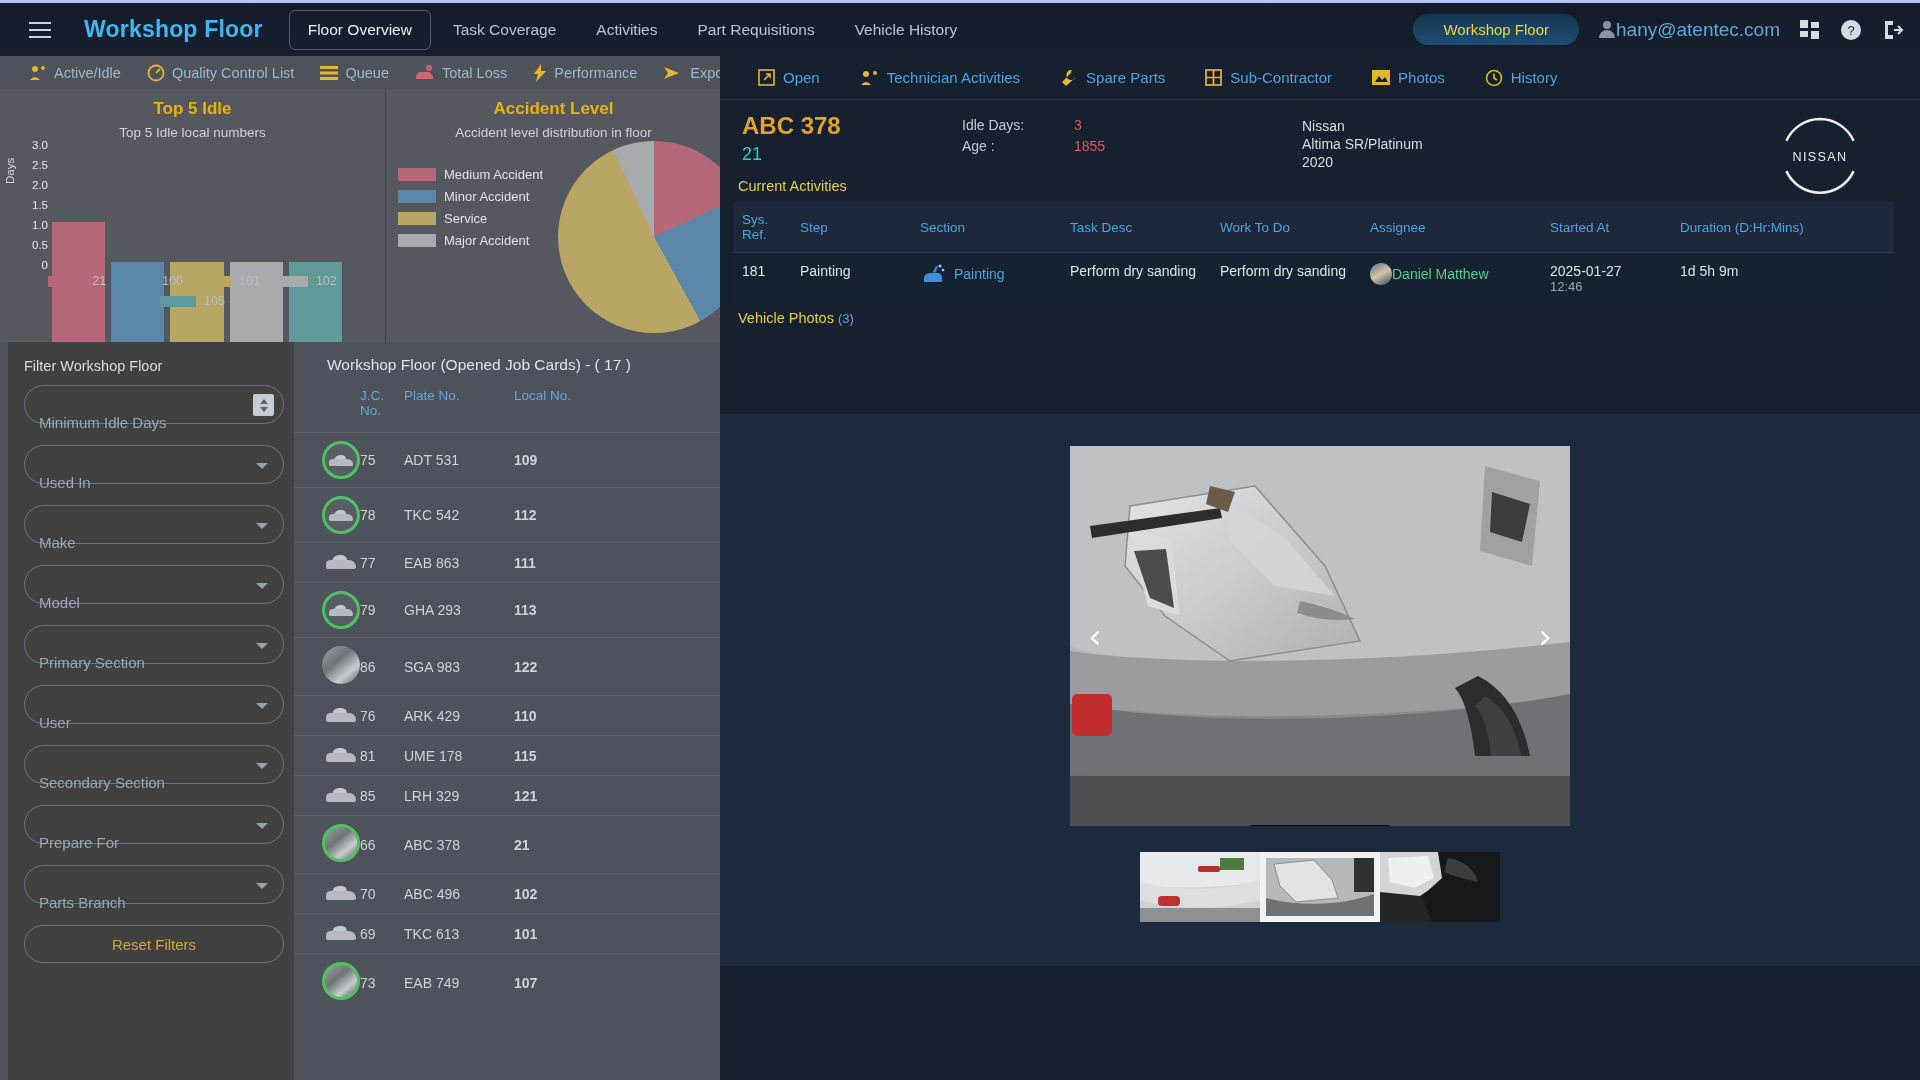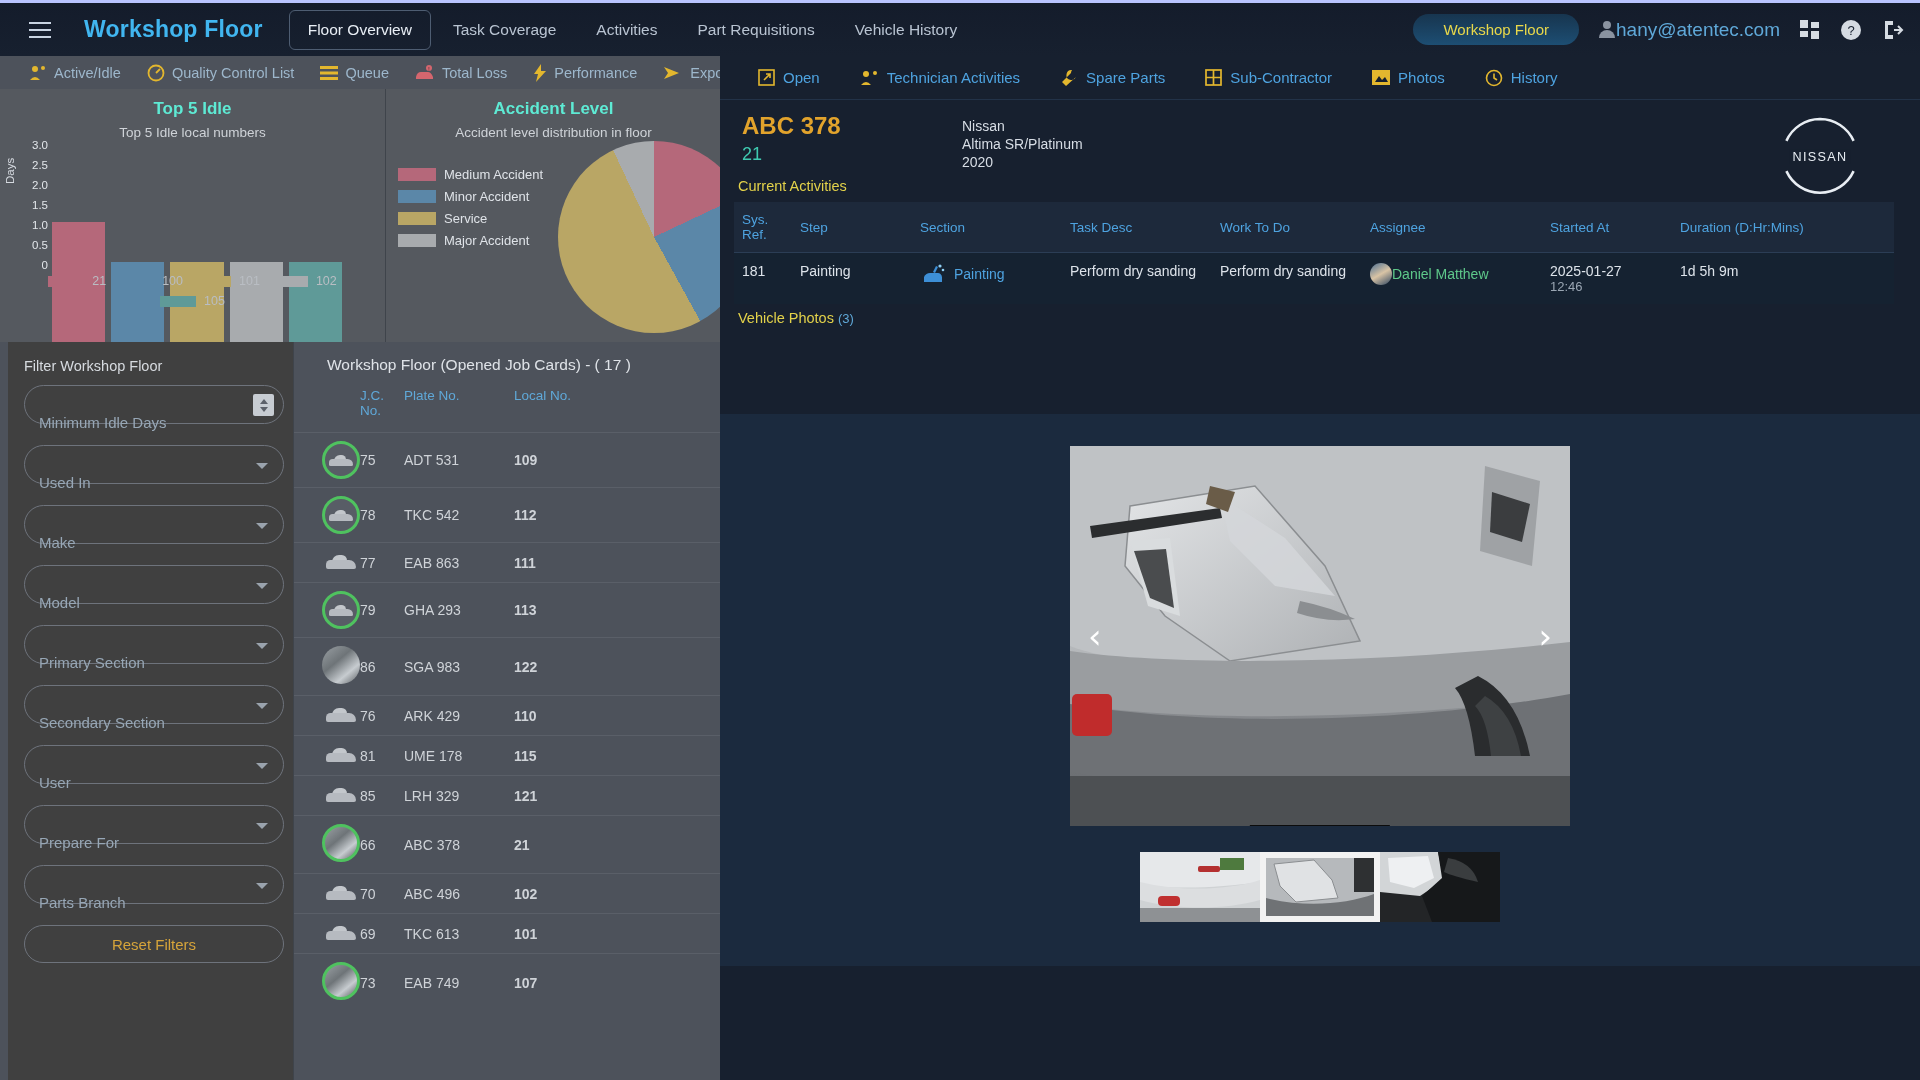--- a/index.html
+++ b/index.html
@@ -49,21 +49,21 @@
   .subitem { display: flex; align-items: center; gap: 7px; color: #9db7cc; font-size: 14.5px;
     padding: 0 13px; cursor: pointer; white-space: nowrap; }
 
   
   .left-wrap { position: absolute; top: 89px; left: 0; width: 722px; height: 991px; }
 
   .charts-row { position: absolute; top: 0; left: 0; width: 722px; height: 253px; display: flex; }
   .chart-card { background: #55595f; height: 253px; position: relative; border-right: 1px solid #3f444b; }
   .chart-card.a { width: 386px; }
   .chart-card.b { width: 336px; }
-  .chart-title { text-align: center; color: #5eead4; font-size: 17px; font-weight: bold; padding-top: 10px; }
+  .chart-title { text-align: center; color: #eab308; font-size: 17px; font-weight: bold; padding-top: 10px; }
   .chart-sub { text-align: center; color: #cfd3d8; font-size: 13.5px; padding-top: 6px; }
   .y-label { position: absolute; left: 4px; top: 95px; transform: rotate(-90deg); transform-origin: left top;
     color: #d6dae0; font-size: 11.5px; }
   .y-ticks { position: absolute; left: 16px; top: 51px; width: 32px; height: 121px; }
   .y-ticks div { position: absolute; right: 0; color: #e2e6ea; font-size: 11.5px; line-height: 1; }
   .bars { position: absolute; left: 52px; bottom: 0; width: 290px; height: 120px;
     display: flex; align-items: flex-end; gap: 6px; }
   .bar { flex: 1; }
   .legend { position: absolute; left: 0; top: 185px; width: 100%; display: flex; flex-wrap: wrap;
     justify-content: center; gap: 6px 12px; padding: 0 26px; }
@@ -364,25 +364,25 @@
       </div>
       <div class="fctrl">
         <span class="lab">Model</span>
         <span class="caret"></span>
       </div>
       <div class="fctrl">
         <span class="lab">Primary Section</span>
         <span class="caret"></span>
       </div>
       <div class="fctrl">
+        <span class="lab">User</span>
+        <span class="caret"></span>
+      </div>
+      <div class="fctrl">
         <span class="lab">Secondary Section</span>
-        <span class="caret"></span>
-      </div>
-      <div class="fctrl">
-        <span class="lab">User</span>
         <span class="caret"></span>
       </div>
       <div class="fctrl">
         <span class="lab">Prepare For</span>
         <span class="caret"></span>
       </div>
       <div class="fctrl">
         <span class="lab">Parts Branch</span>
         <span class="caret"></span>
       </div>
@@ -537,20 +537,30 @@
             <path d="M9 4.5 V9 L12 11" stroke="#e3b72e" stroke-width="1.6" fill="none"></path>
           </svg>
         <span>History</span>
       </div>
     </div>
 
     <div class="veh-head">
       <div class="vh-plate">
         <div class="pl">ABC 378</div>
         <div class="loc">21</div>
+      </div>
+      <div class="vh-kv">
+        <div class="vh-row">
+          <span class="k">Idle Days:</span>
+          <span class="v">3</span>
+        </div>
+        <div class="vh-row">
+          <span class="k">Age :</span>
+          <span class="v">1855</span>
+        </div>
       </div>
       <div class="vh-make">
         <div>Nissan</div>
         <div>Altima SR/Platinum</div>
         <div>2020</div>
       </div>
       <svg class="nissan" viewBox="0 0 100 100">
         <path d="M50 6 a44 44 0 0 1 40 26 M90 68 a44 44 0 0 1 -80 0 M10 32 A44 44 0 0 1 50 6" fill="none" stroke="#e8edf3" stroke-width="3"></path>
         <rect x="14" y="42" width="72" height="17" fill="#17202f"></rect>
         <text x="50" y="56" font-size="15" letter-spacing="1.6" text-anchor="middle" fill="#e8edf3" font-family="Liberation Sans">NISSAN</text>

